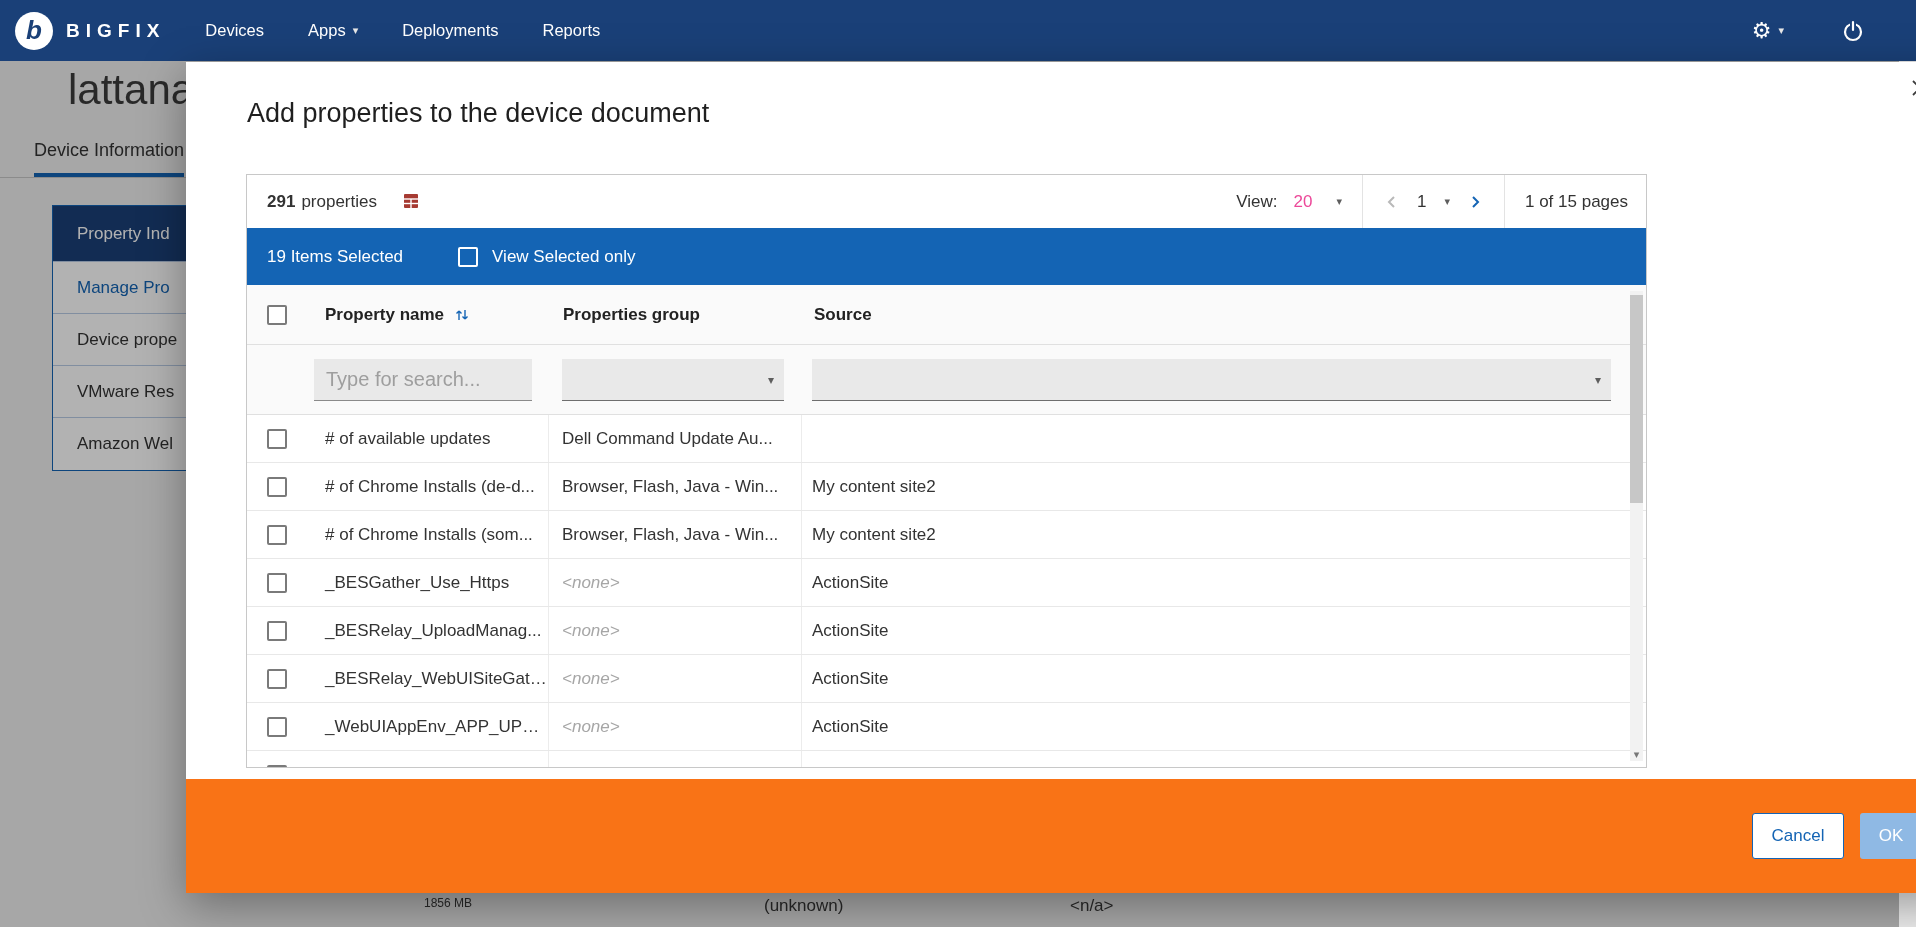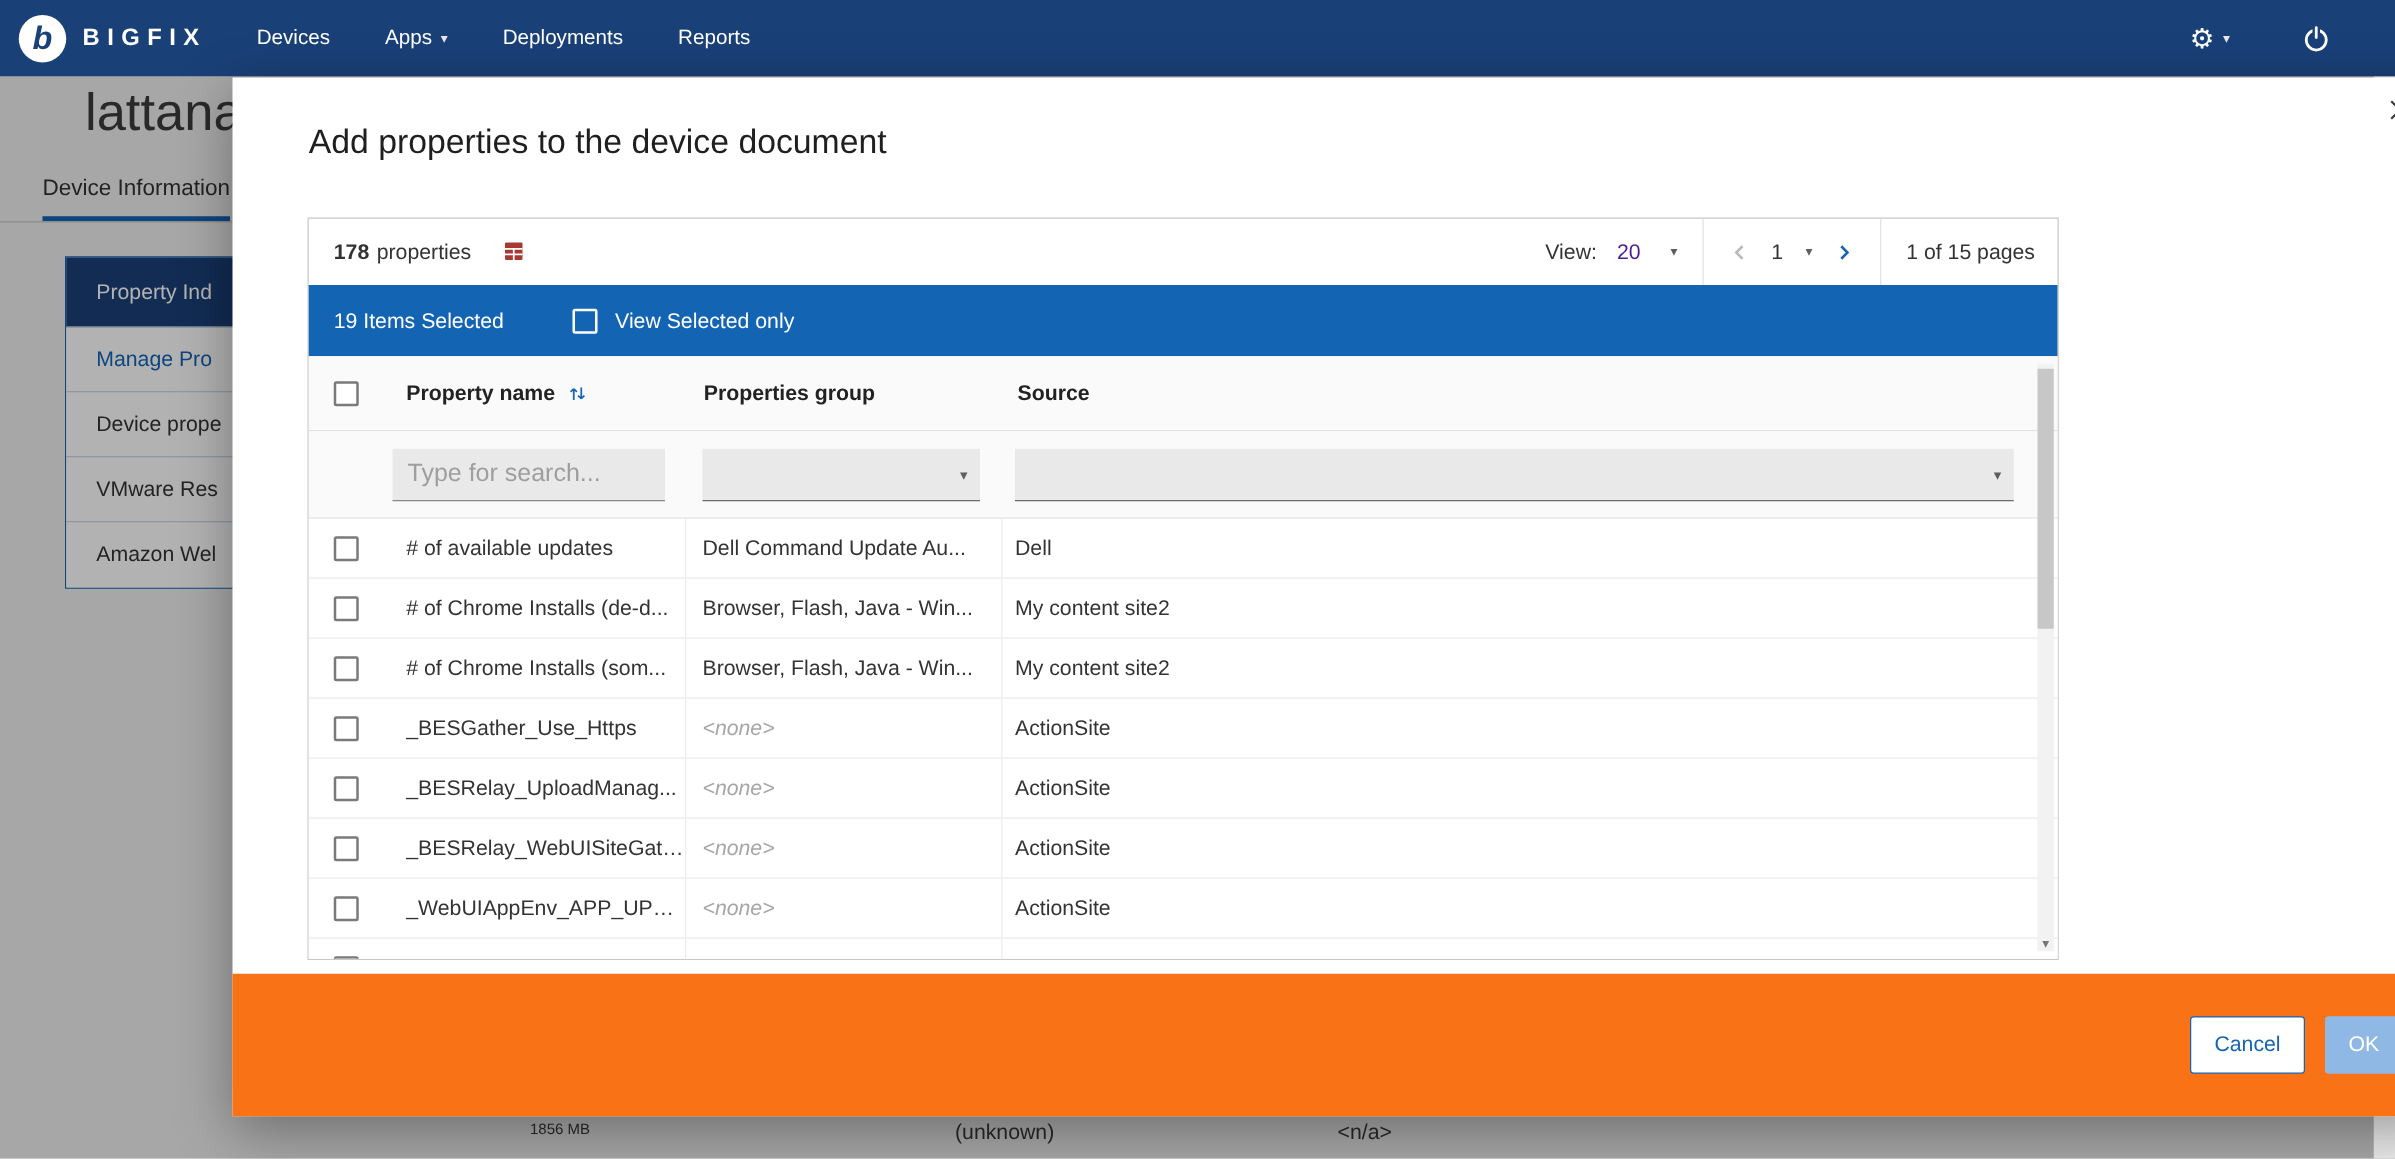--- a/index.html
+++ b/index.html
@@ -54,21 +54,21 @@
 
   .grid { position:absolute; left:60px; top:112px; width:1401px; border:1px solid #C8C8C8; background:#fff; }
 
   .grid-toolbar { height:53px; display:flex; align-items:center; padding-left:20px; font-size:17px; color:#333; }
   .count-num { font-weight:700; }
   .count-label { margin-left:6px; }
   .table-icon { margin-left:26px; display:flex; cursor:pointer; }
   .toolbar-right { margin-left:auto; display:flex; align-items:center; height:100%; }
   .view-label { color:#333; }
   .pagesize-select { display:flex; align-items:center; margin:0 20px 0 16px; cursor:pointer; }
-  .pagesize-select .val { color:#4c1d95; }
+  .pagesize-select .val { color:#ec4899; }
   .pagesize-select .caret { margin-left:24px; }
   .pager { height:100%; display:flex; align-items:center; padding:0 18px; border-left:1px solid #E3E3E3; border-right:1px solid #E3E3E3; }
   .pg-btn { display:flex; align-items:center; cursor:pointer; padding:4px; }
   .page-select { display:flex; align-items:center; margin:0 14px; cursor:pointer; }
   .page-select .caret { margin-left:18px; }
   .page-info { padding:0 18px 0 20px; color:#333; }
 
   .sel-bar { height:57px; background:#1464B4; display:flex; align-items:center; padding-left:20px; color:#fff; font-size:17px; }
   .sel-label { margin-left:14px; }
 
@@ -178,21 +178,21 @@
   <span class="modal-close">
     <svg width="20" height="20" viewBox="0 0 20 20">
         <path d="M3 3l14 14M17 3L3 17" stroke="#3C3C3C" stroke-width="1.8"></path>
       </svg>
   </span>
   <div class="modal-title">Add properties to the device document</div>
 
   <div class="grid">
 
     <div class="grid-toolbar">
-      <span class="count-num">178</span>
+      <span class="count-num">291</span>
       <span class="count-label">properties</span>
       <span class="table-icon">
         <svg width="19" height="17" viewBox="0 0 19 17">
           <rect x="1" y="1" width="14" height="14" fill="#A63A32" rx="1"></rect>
           <line x1="1" y1="6" x2="15" y2="6" stroke="#fff" stroke-width="1.4"></line>
           <line x1="1" y1="10.5" x2="15" y2="10.5" stroke="#fff" stroke-width="1.4"></line>
           <line x1="8" y1="6" x2="8" y2="15" stroke="#fff" stroke-width="1.4"></line>
         </svg>
       </span>
       <div class="toolbar-right">
@@ -261,21 +261,20 @@
       </div>
     </div>
 
     <div class="tbody">
       <div class="trow">
         <div class="ccol">
             <span class="cb"></span>
           </div>
         <div class="ncol cell"># of available updates</div>
         <div class="gcol cell">Dell Command Update Au...</div>
-        <div class="scol cell">Dell</div>
       </div>
       <div class="trow">
         <div class="ccol">
             <span class="cb"></span>
           </div>
         <div class="ncol cell"># of Chrome Installs (de-d...</div>
         <div class="gcol cell">Browser, Flash, Java - Win...</div>
         <div class="scol cell">My content site2</div>
       </div>
       <div class="trow">

